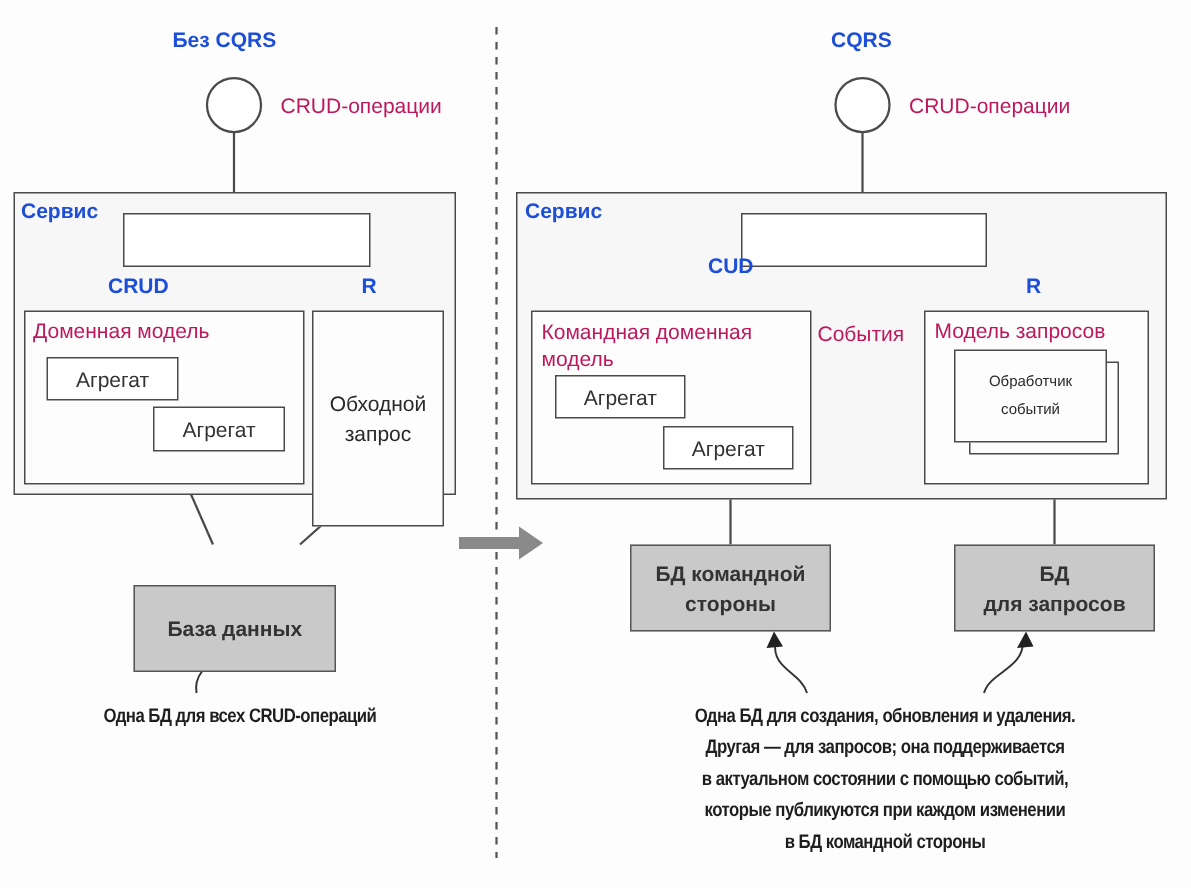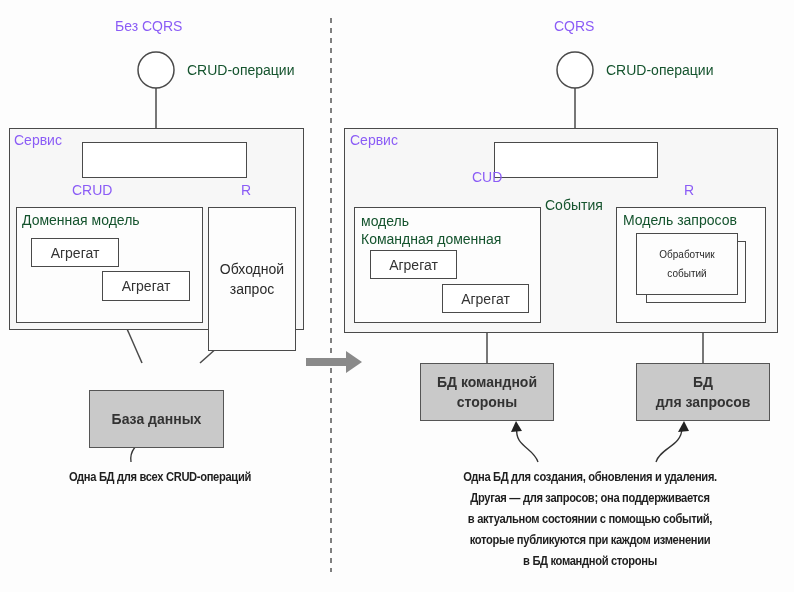--- a/index.html
+++ b/index.html
@@ -1,22 +1,22 @@
 <!DOCTYPE html>
 <html><head>
 <meta charset="utf-8">
 <style>
   html, body { margin: 0; padding: 0; background: #fdfdfd; }
   body { width: 794px; height: 592px; position: relative; overflow: hidden;
          font-family: "Liberation Sans", sans-serif; color: #2a2a2a; }
   .box { position: absolute; border: 1.5px solid #4a4a4a; background: #fdfdfd; box-sizing: border-box; }
   .service { background: #f7f7f7; }
   .db { background: #c9c9c9; border: 1.5px solid #555; display: flex; align-items: center; justify-content: center; text-align: center; font-size: 14px; font-weight: bold; color: #333; line-height: 20px; }
-  .lbl { position: absolute; font-size: 14px; font-weight: normal; color: #8b5cf6; white-space: nowrap; }
-  .txt { position: absolute; font-size: 14px; color: #14532d; white-space: nowrap; }
+  .lbl { position: absolute; font-size: 14px; font-weight: bold; color: #1d4ed8; white-space: nowrap; }
+  .txt { position: absolute; font-size: 14px; color: #be185d; white-space: nowrap; }
   .agg { position: absolute; border: 1.5px solid #4a4a4a; background: #fff; box-sizing: border-box; display: flex; align-items: center; justify-content: center; font-size: 14px; color: #333; }
   .center { display: flex; align-items: center; justify-content: center; text-align: center; }
   .note { position: absolute; font-family: "Liberation Sans", sans-serif; font-weight: bold; font-size: 13px; color: #1e1e1e; text-align: center; line-height: 21px; letter-spacing: -0.4px; transform: scaleX(0.86); transform-origin: center top; }
   svg.overlay { position: absolute; left: 0; top: 0; pointer-events: none; }
 </style>
 </head>
 <body>
 
 <svg class="overlay" width="794" height="592">
 
@@ -77,27 +77,27 @@
 <div class="txt" style="left:606px; top:62px;">CRUD-операции</div>
 
 <div class="box service" style="left:344px; top:128px; width:434px; height:205px;"></div>
 <div class="lbl" style="left:350px; top:132px;">Сервис</div>
 <div class="box" style="left:494px; top:142px; width:164px; height:36px; background:#fff;"></div>
 <div class="lbl" style="left:472px; top:169px;">CUD</div>
 <div class="lbl" style="left:684px; top:182px;">R</div>
 
 <div class="box" style="left:354px; top:207px; width:187px; height:116px;"></div>
 <div class="txt" style="left:361px; top:212px; line-height:18px;">
+  <div>Командная доменная</div>
   <div>модель</div>
-  <div>Командная доменная</div>
 </div>
 <div class="agg" style="left:370px; top:250px; width:87px; height:29px;">Агрегат</div>
 <div class="agg" style="left:442px; top:284px; width:87px; height:29px;">Агрегат</div>
 
-<div class="txt" style="left:545px; top:197px;">События</div>
+<div class="txt" style="left:545px; top:214px;">События</div>
 
 <div class="box" style="left:616px; top:207px; width:150px; height:116px;"></div>
 <div class="txt" style="left:623px; top:212px;">Модель запросов</div>
 <div class="box" style="left:646px; top:241px; width:100px; height:62px;"></div>
 <div class="box center" style="left:636px; top:233px; width:102px; height:62px; flex-direction:column; font-size:10px; line-height:19px;">
   <span>Обработчик</span>
   <span>событий</span>
 </div>
 
 <div class="box db" style="left:420px; top:363px; width:134px; height:58px; flex-direction:column;">

